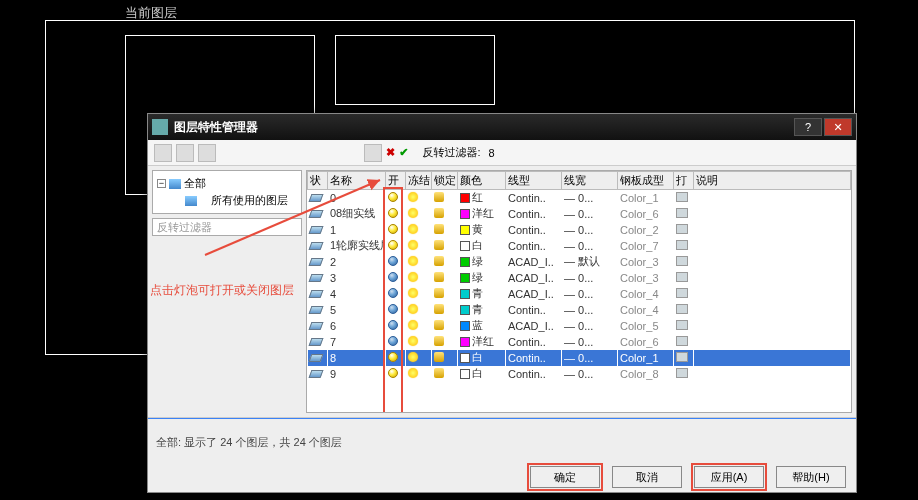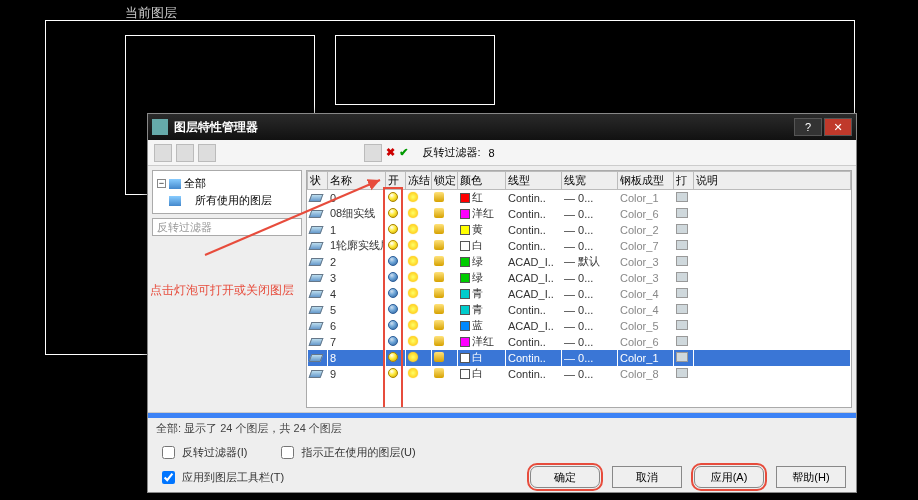--- a/index.html
+++ b/index.html
@@ -28,21 +28,21 @@
   .toolbar .x { color:#c00; font-weight:bold;}
   .toolbar .curlbl { margin-left:10px; }
   .toolbar .curval { margin-left:4px;}
   .body { flex:1; display:flex; border-bottom:1px solid #ccc; min-height:0;}
   .tree { width:150px; background:#fff; border:1px solid #aaa; margin:4px; padding:4px;
           font-size:11px; overflow:auto; position:relative;}
   .tree .node { display:flex; align-items:center; gap:3px; padding:1px 0;}
   .tree .root .exp { display:inline-block; width:9px; height:9px; border:1px solid #888;
                      text-align:center; line-height:7px; font-size:9px;}
   .tree .ticon { width:12px; height:10px; background:linear-gradient(#8cf,#48c);}
-  .tree .child { margin-left:12px;gap:14px;}
+  .tree .child { margin-left:28px;gap:14px;}
   .search { margin:0 4px 4px 4px; height:18px; border:1px solid #aaa; background:#fff;
             color:#999; padding:1px 4px; font-size:11px;}
   .gridwrap { flex:1; margin:4px 4px 4px 0; display:flex; flex-direction:column; min-width:0;}
   .grid { flex:1; background:#fff; border:1px solid #aaa; overflow:auto; position:relative;}
   table { border-collapse:collapse; width:100%; table-layout:fixed; }
   th { background:#eee; border:1px solid #bbb; padding:1px 2px; font-weight:normal;
        text-align:left; white-space:nowrap; overflow:hidden; font-size:11px;}
   td { padding:0 2px; white-space:nowrap; overflow:hidden; color:#333;
        border-right:1px solid transparent; height:16px; font-size:11px;}
   tr.selected td { background:#3a76d6; color:#fff;}
@@ -53,28 +53,28 @@
   .sun { display:inline-block; width:10px; height:10px; border-radius:50%;
          background:radial-gradient(circle,#ff6,#fb0); box-shadow:0 0 1px #fb0;}
   .lock { display:inline-block; width:10px; height:10px;
           background:linear-gradient(#ffe27a,#d6a100); border-radius:2px;}
   .cswatch { display:inline-block; width:10px; height:10px; border:1px solid #555;
              vertical-align:middle; margin-right:2px;}
   .layer-ic { display:inline-block; width:12px; height:8px;
               background:linear-gradient(#bde,#69c); border:1px solid #678; transform:skewX(-20deg);}
   .printer-ic { display:inline-block; width:12px; height:10px;
                 background:#cfd8dc; border:1px solid #999;}
-  .status { padding:3px 8px; color:#444; border-top:5px solid #3b82f6;}
+  .status { padding:16px 8px; color:#444; border-top:1px solid #3b82f6;}
   .checks { display:flex; gap:30px; padding:4px 10px;}
   .checks label { display:flex; align-items:center; gap:4px; color:#333;}
   .btnbar { display:flex; justify-content:flex-end; gap:12px; padding:6px 10px 10px;
             }
   .btnbar button { min-width:70px; height:22px; background:#efefef;
                    border:1px solid #888; font-size:11px; cursor:pointer;}
-  .btnbar .highlight { outline:2px solid #e74c3c; outline-offset:1px;border-radius:7px;}
+  .btnbar .highlight { outline:2px solid #e74c3c; outline-offset:1px;}
   .annot { position:absolute; left:150px; top:282px; color:#e74c3c;
            font-size:12px; z-index:30; pointer-events:none;}
   .arrow { position:absolute; z-index:25; pointer-events:none;}
   .col-highlight { position:absolute; border:2px solid #e74c3c;
                    z-index:20; pointer-events:none;}
 </style>
 </head>
 <body>
 
 <div class="bg-text">当前图层</div>
@@ -319,35 +319,21 @@
                 <td></td>
               </tr>
             </tbody>
         </table>
       </div>
     </div>
   </div>
 
   <div class="status">全部: 显示了 24 个图层，共 24 个图层</div>
 
-  <div class="checks">
-    <label>
-      <input type="checkbox" style="">
-      <span>反转过滤器(I)</span>
-    </label>
-    <label>
-      <input type="checkbox" style="">
-      <span>指示正在使用的图层(U)</span>
-    </label>
-  </div>
   <div class="checks" style="padding-top:0">
-    <label>
-      <input type="checkbox" checked="" style="">
-      <span>应用到图层工具栏(T)</span>
-    </label>
     <div class="btnbar" style="margin-left:auto; padding:0;">
       <button class="highlight">确定</button>
       <button>取消</button>
       <button class="highlight">应用(A)</button>
       <button>帮助(H)</button>
     </div>
   </div>
 </div>
 
 </body></html>

